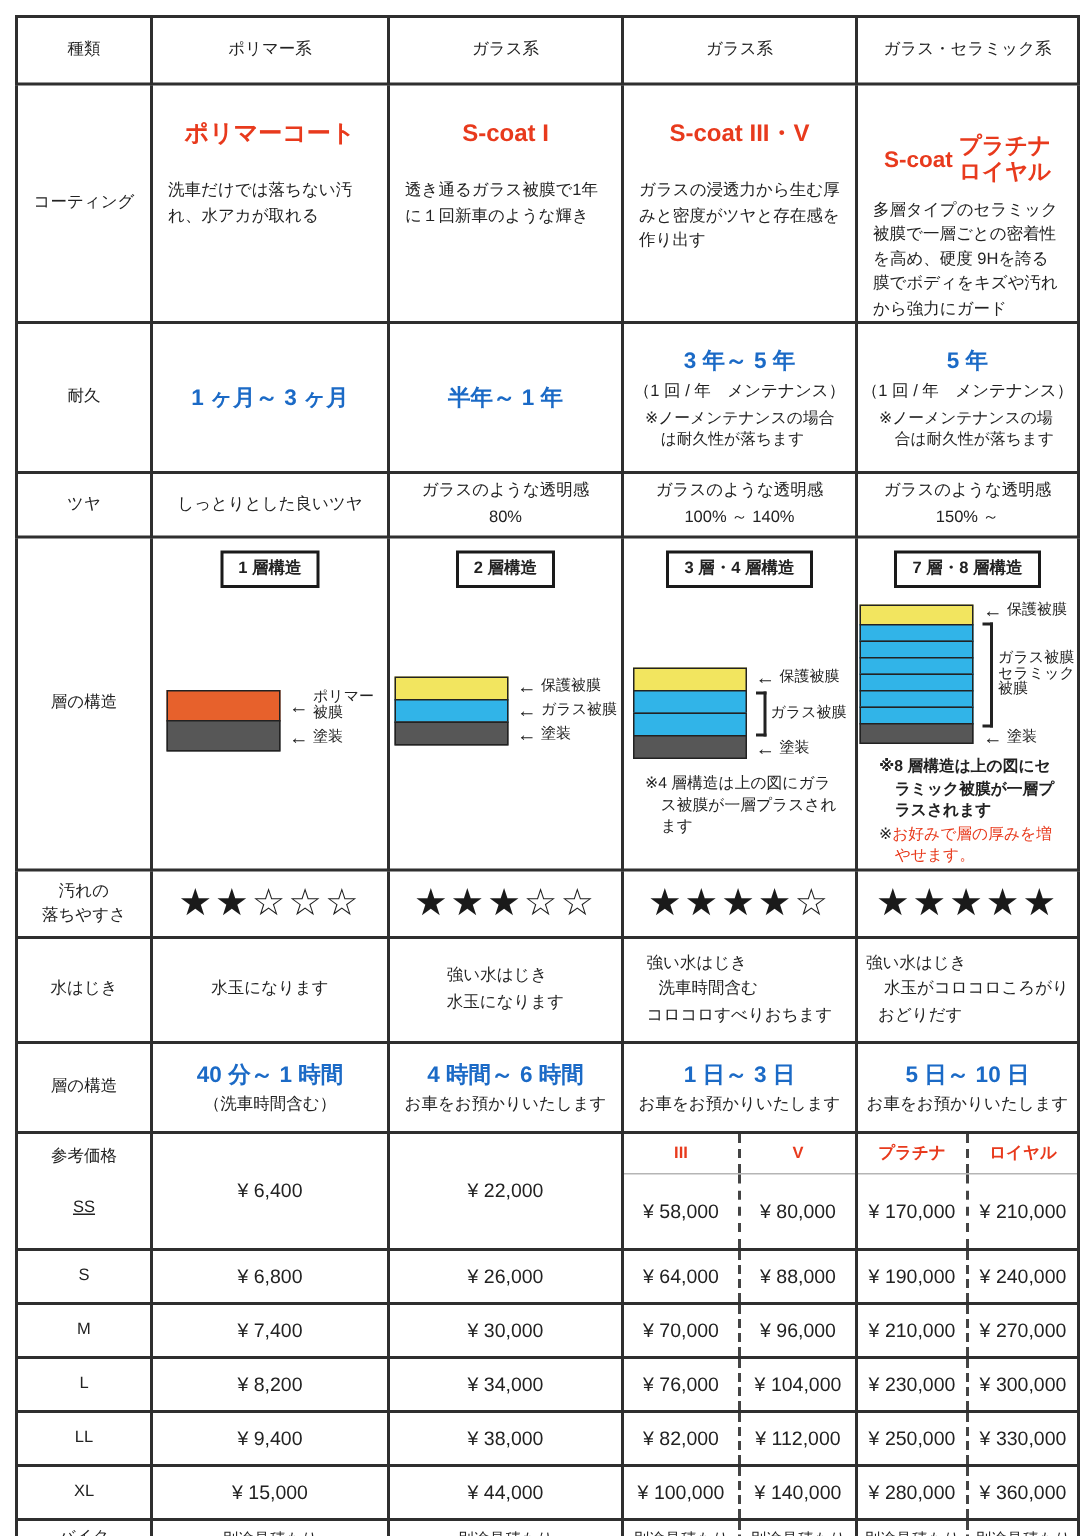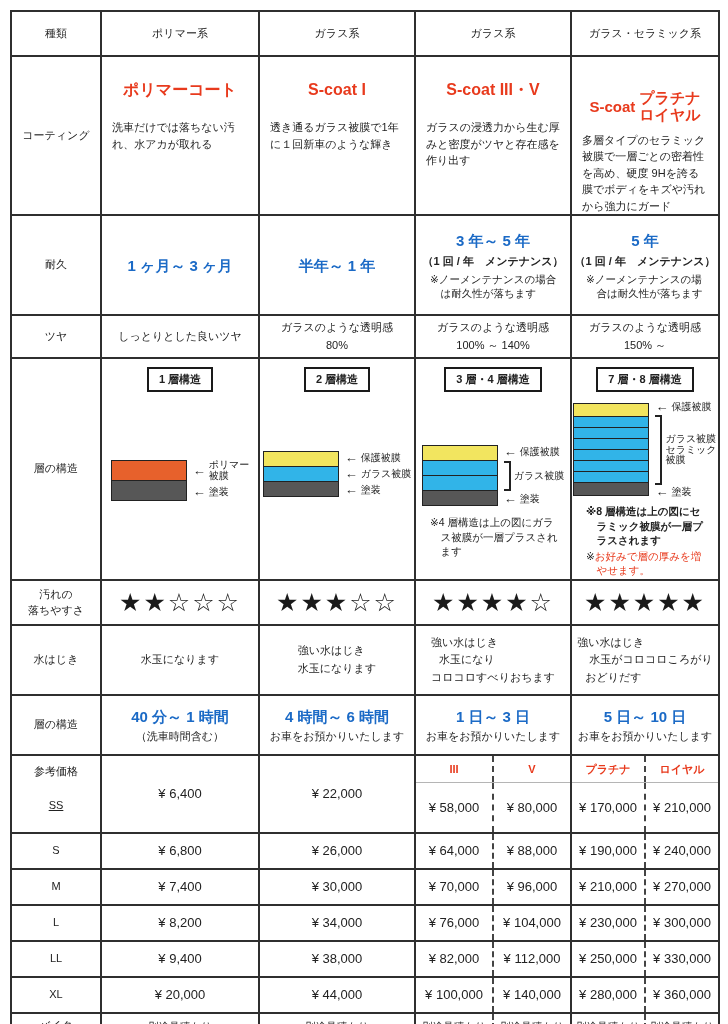--- a/index.html
+++ b/index.html
@@ -24,21 +24,21 @@
   tr.r-bike td{height:26px;}
   .rowlabel{font-size:11px;color:#222;}
   .red{color:var(--red,#e83a1d);font-weight:bold;}
   .blue{color:var(--blue,#1b6ac6);font-weight:bold;}
   .coat-name{font-size:16px;margin-top:22px;margin-bottom:18px;}
   .coat-name-combo{display:flex;align-items:center;justify-content:center;margin-top:32px;margin-bottom:8px;gap:4px;}
   .coat-name-combo .prefix{font-size:15px;}
   .coat-name-combo .stackname{font-size:15px;line-height:1.15;text-align:left;}
   .desc{font-size:11px;text-align:left;padding:0 10px;line-height:1.5;}
   .dur-main{font-size:15px;}
-  .dur-sub{font-size:11px;font-weight:bold;margin-top:3px;}
+  .dur-sub{font-size:11px;font-weight:normal;margin-top:3px;}
   .note{font-size:10.5px;text-align:left;padding-left:1em;text-indent:-1em;line-height:1.35;margin:2px 10px 0 14px;}
   .note-red{color:var(--red,#e83a1d);}
   .note-red .marker{color:#222;}
   .gloss2{margin-top:2px;}
   .layer-titlebox{display:inline-block;border:2px solid #1a1a1a;padding:3px 10px;font-weight:bold;font-size:11px;margin-top:8px;}
   .diagram{display:flex;justify-content:center;align-items:center;gap:6px;}
   .gapA{margin-top:68px;} .gapB{margin-top:58px;} .gapC{margin-top:52px;} .gapD{margin-top:8px;}
   .stack{width:76px;}
   .layer{border:1px solid #222;margin-top:-1px;}
   .h20{height:21px;} .h16{height:16px;} .h14{height:14px;} .h12{height:12px;}
@@ -271,21 +271,21 @@
   <td><span class="stars">★★★★☆</span></td>
   <td><span class="stars">★★★★★</span></td>
 </tr>
 
 <tr class="r-water">
   <td class="rowlabel">水はじき</td>
   <td>
             <div>水玉になります</div>
           </td>
   <td><div class="water-lines"><div>強い水はじき</div><div>水玉になります</div></div></td>
-  <td><div class="water-lines"><div>強い水はじき</div><div style="padding-left:8px;">水玉になり</div><div>コロコロすべりおちます</div></div></td>
+  <td><div class="water-lines"><div>強い水はじき</div><div style="padding-left:8px;">洗車時間含む</div><div>コロコロすべりおちます</div></div></td>
   <td><div class="water-lines"><div>強い水はじき</div><div style="padding-left:12px;">水玉がコロコロころがり</div><div style="padding-left:8px;">おどりだす</div></div></td>
 </tr>
 
 <tr class="r-work">
   <td class="rowlabel">層の構造</td>
   <td>
             <div class="work-main blue">40 分～ 1 時間</div>
             <div class="work-sub">（洗車時間含む）</div>
           </td>
   <td>
@@ -408,21 +408,21 @@
   <td>
             <div class="split price">
               <div>¥ 250,000</div>
               <div>¥ 330,000</div>
             </div>
           </td>
 </tr>
 
 <tr class="r-size">
   <td class="rowlabel">XL</td>
-  <td class="price">¥ 20,000</td>
+  <td class="price">¥ 15,000</td>
   <td class="price">¥ 44,000</td>
   <td>
             <div class="split price">
               <div>¥ 100,000</div>
               <div>¥ 140,000</div>
             </div>
           </td>
   <td>
             <div class="split price">
               <div>¥ 280,000</div>

